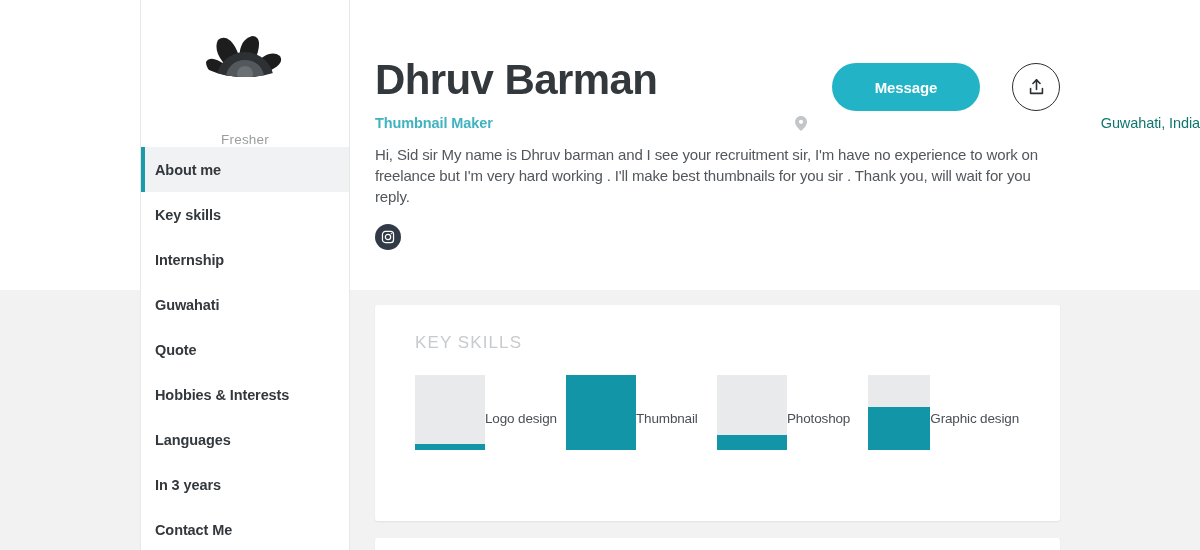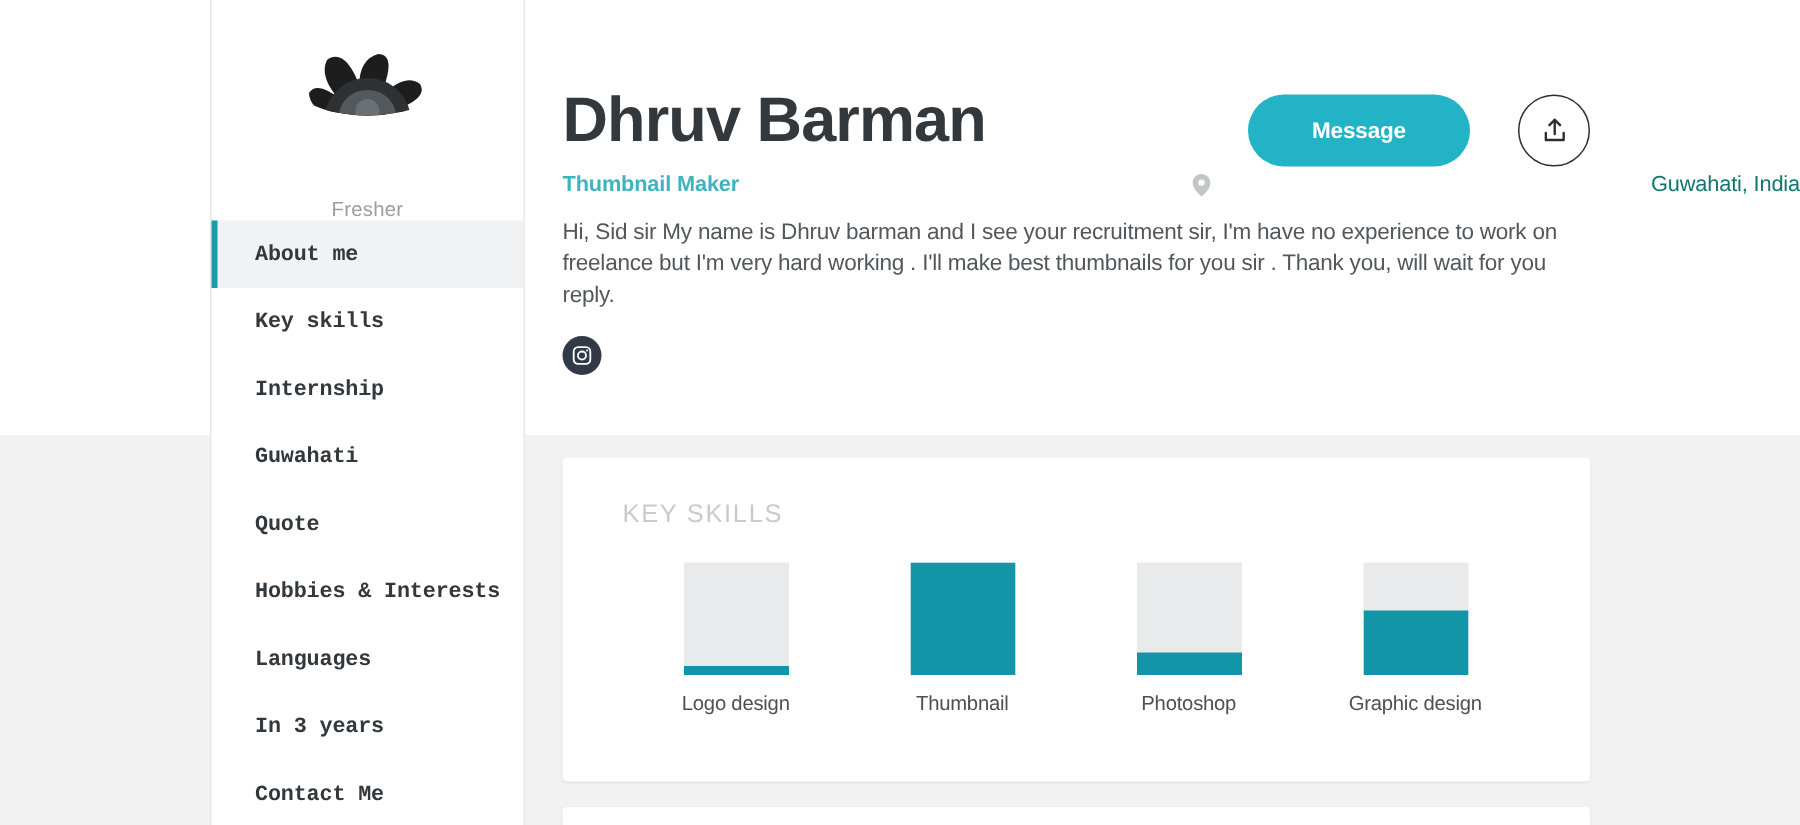--- a/index.html
+++ b/index.html
@@ -68,28 +68,27 @@
     color: #9b9ea1;
     letter-spacing: .2px;
   }
 
   .nav { margin-top: 0; }
 
   .nav-item {
     height: 45px;
     display: flex;
     align-items: center;
-    padding-left: 25px;
+    padding-left: 10px;
     font-size: 14.5px;
     font-weight: bold;
     color: #33383d;
     border-left: 4px solid transparent;
     cursor: pointer;
     letter-spacing: -0.1px;
-    font-family: Liberation Mono, monospace;
   }
   .nav-item.active {
     background: #f0f2f3;
     border-left-color: #1b9aaa;
   }
 
   
   .main {
     position: absolute;
     left: 350px; top: 0;
@@ -210,21 +209,21 @@
   }
 
   .skills-row {
     display: flex;
     padding: 22px 0 0 40px;
   }
 
   .skill {
     width: 151px;
     display: flex;
-    flex-direction: column;
+    flex-direction: row;
     align-items: center;
   }
 
   .skill-bar {
     width: 70px;
     height: 75px;
     background: #e8eaeb;
     position: relative;
     overflow: hidden;
   }

